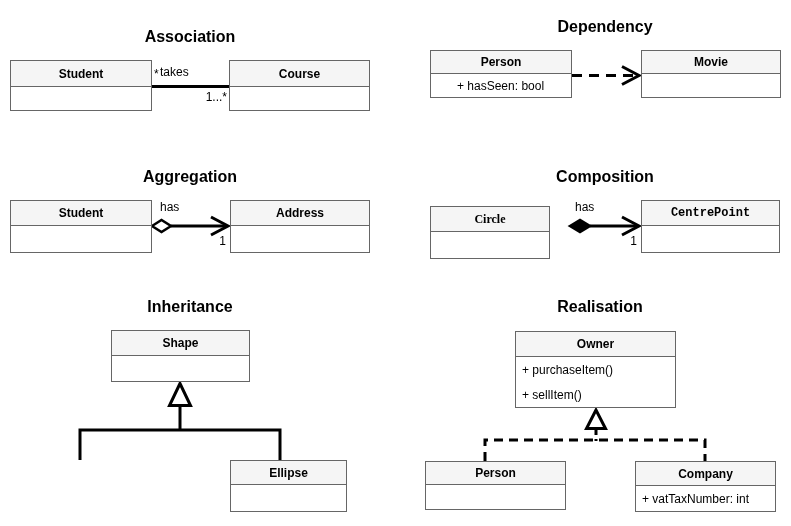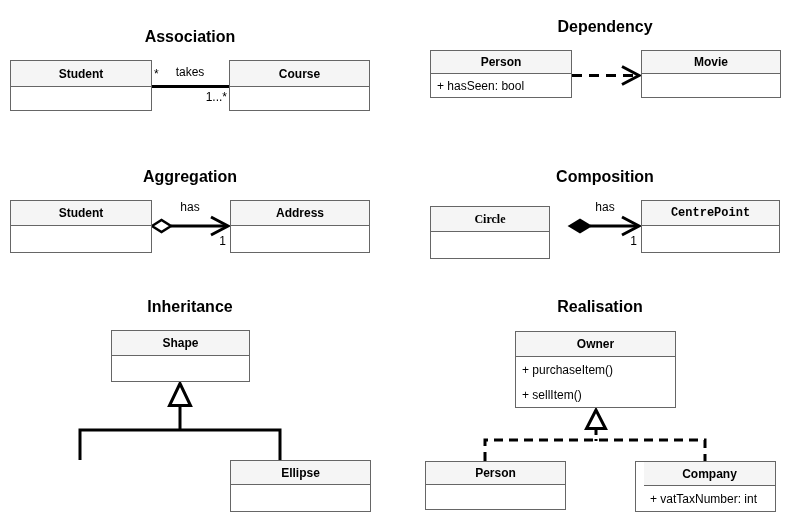--- a/index.html
+++ b/index.html
@@ -49,21 +49,21 @@
     display: flex;
     align-items: center;
     flex: 1 1 auto;
   }
   .edge-label {
     position: absolute;
     font-size: 12px;
     line-height: 13px;
     white-space: nowrap;
   }
-  .tc { text-align: center; }
+  .tc { text-align: left; }
   .tr { text-align: right; }
   svg.overlay {
     position: absolute;
     left: 0; top: 0;
     pointer-events: none;
   }
 </style>
 </head>
 <body>
 
@@ -106,21 +106,21 @@
   </div>
 
   <div class="edge-label" style="left:154px; top:68px;">*</div>
   <div class="edge-label tc" style="left:160px; top:66px; width:60px;">takes</div>
   <div class="edge-label tr" style="left:157px; top:91px; width:70px;">1...*</div>
 
   <div class="section-title" style="left:455px; top:18px; width:300px;">Dependency</div>
 
   <div class="uml-class" style="left:430px; top:50px; width:142px; height:48px;">
     <div class="uml-head" style="height:23px;">Person</div>
-    <div class="uml-body" style="height:23px;">
+    <div class="uml-body" style="height:23px;margin-left:20px;">
       <div class="uml-attr">+ hasSeen: bool</div>
     </div>
   </div>
 
   <div class="uml-class" style="left:641px; top:50px; width:140px; height:48px;">
     <div class="uml-head" style="height:23px;">Movie</div>
     <div class="uml-body" style="height:23px;"></div>
   </div>
 
   <div class="section-title" style="left:40px; top:168px; width:300px;">Aggregation</div>
@@ -154,40 +154,40 @@
   <div class="edge-label tr" style="left:607px; top:235px; width:30px;">1</div>
 
   <div class="section-title" style="left:40px; top:298px; width:300px;">Inheritance</div>
 
   <div class="uml-class" style="left:111px; top:330px; width:139px; height:52px;">
     <div class="uml-head" style="height:25px;">Shape</div>
     <div class="uml-body" style="height:26px;"></div>
   </div>
 
 
-  <div class="uml-class" style="left:230px; top:460px; width:141px; height:52px;">
+  <div class="uml-class" style="left:230px; top:460px; width:117px; height:52px;">
     <div class="uml-head" style="height:24px;">Ellipse</div>
     <div class="uml-body" style="height:27px;"></div>
   </div>
 
   <div class="section-title" style="left:450px; top:298px; width:300px;">Realisation</div>
 
   <div class="uml-class" style="left:515px; top:331px; width:161px; height:77px;">
     <div class="uml-head" style="height:25px;">Owner</div>
     <div class="uml-body" style="height:50px;">
       <div class="uml-attr">+ purchaseItem()</div>
       <div class="uml-attr">+ sellItem()</div>
     </div>
   </div>
 
   <div class="uml-class" style="left:425px; top:461px; width:141px; height:49px;">
     <div class="uml-head" style="height:23px;">Person</div>
     <div class="uml-body" style="height:24px;"></div>
   </div>
 
-  <div class="uml-class" style="left:635px; top:461px; width:141px; height:51px;padding-left:8px;">
+  <div class="uml-class" style="left:635px; top:461px; width:141px; height:51px;">
     <div class="uml-head" style="height:24px;">Company</div>
     <div class="uml-body" style="height:25px;">
       <div class="uml-attr">+ vatTaxNumber: int</div>
     </div>
   </div>
 
 </div>
 
 </body></html>

